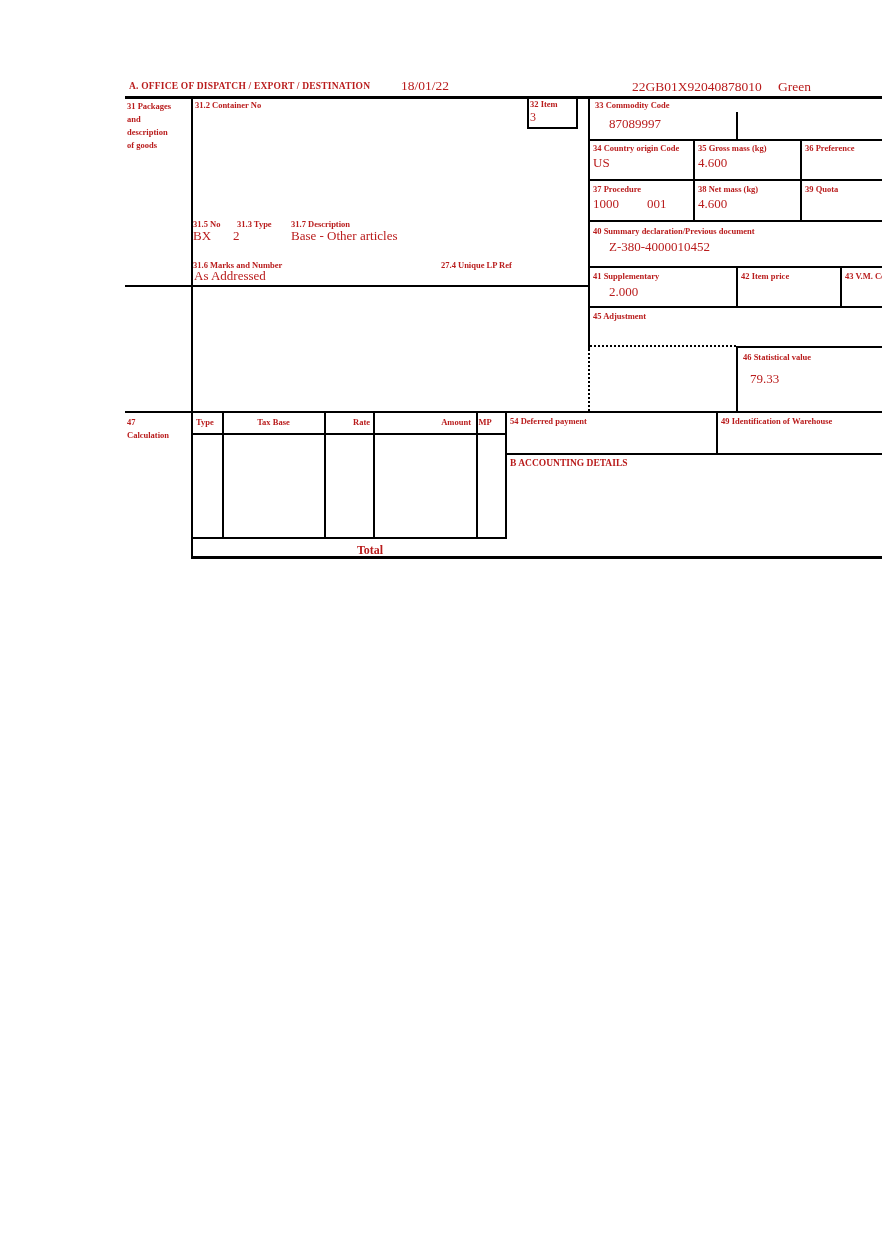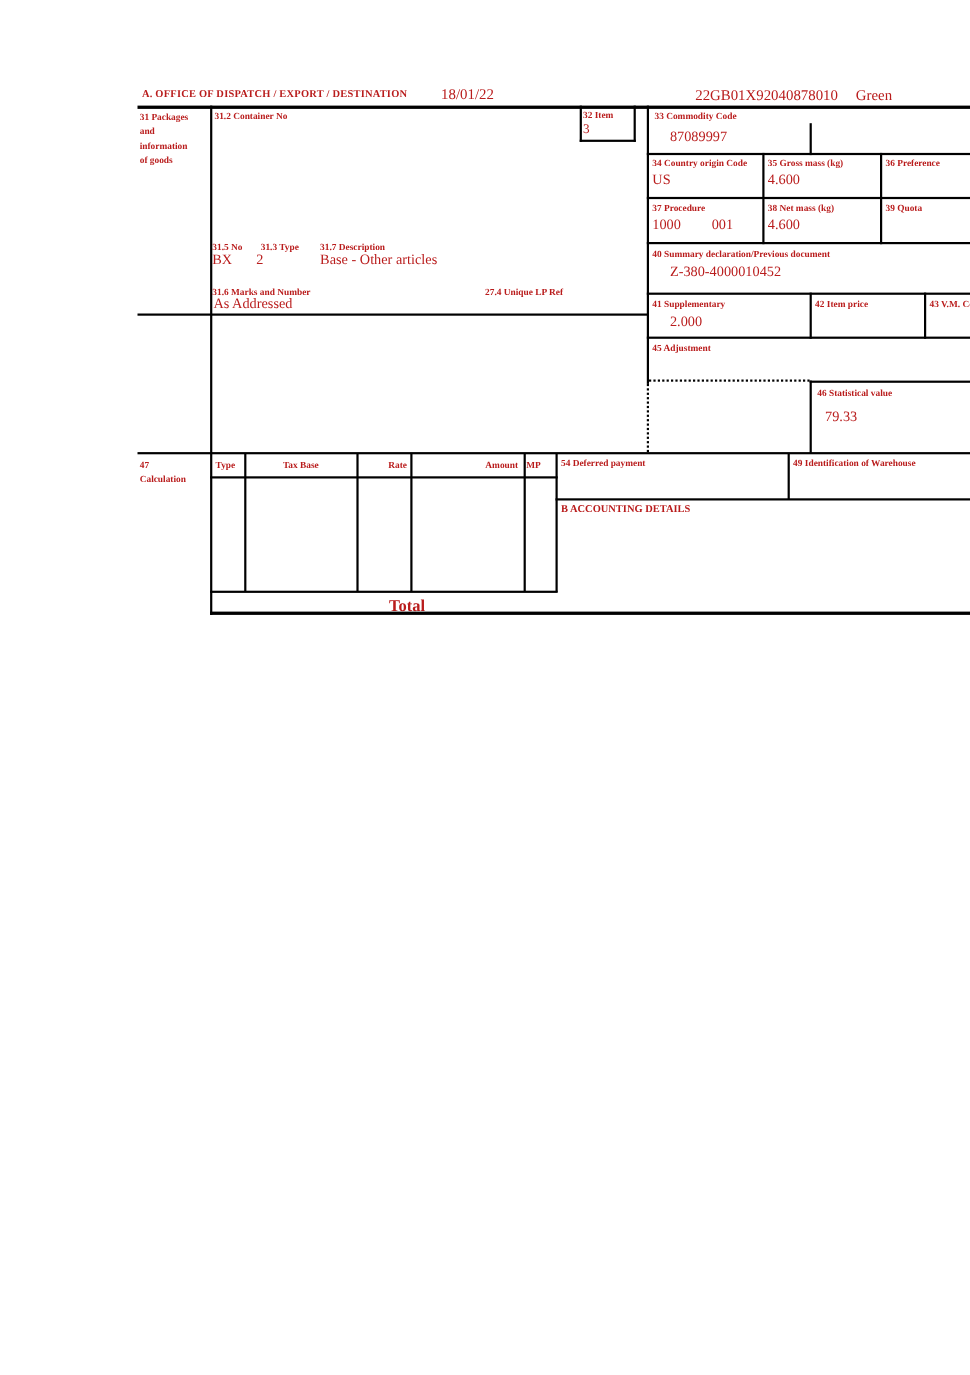--- a/index.html
+++ b/index.html
@@ -9,21 +9,21 @@
   .dh { position:absolute; border-top:2px dotted #000; height:0; }
   .dv { position:absolute; border-left:2px dotted #000; width:0; }
   .lbl { position:absolute; font-weight:bold; font-size:8.5px; line-height:10px; white-space:nowrap; }
   .val { position:absolute; font-size:13px; line-height:14px; white-space:nowrap; }
   .hdr { position:absolute; font-size:13.5px; line-height:15px; white-space:nowrap; }
   .secA { position:absolute; font-weight:bold; font-size:9.5px; letter-spacing:.2px; white-space:nowrap; }
   .stack { position:absolute; font-weight:bold; font-size:8.5px; line-height:13px; }
   .colhdr { position:absolute; font-weight:bold; font-size:8.5px; }
   .box32 { position:absolute; left:483px; top:96px; width:47px; height:31px;
            border-left:2px solid #000; border-right:2px solid #000; border-bottom:2px solid #000; }
-  .totlbl { position:absolute; font-weight:bold; font-size:15px; text-align:center; }
+  .totlbl { position:absolute; font-weight:bold; font-size:12px; text-align:center; }
   .bacct { position:absolute; font-weight:bold; font-size:9.5px; white-space:nowrap; }
 </style>
 </head>
 <body>
 
 <div class="page">
 
   <div class="secA" style="left:85px; top:81px;">A.  OFFICE OF DISPATCH / EXPORT / DESTINATION</div>
   <div class="hdr" style="left:357px; top:78px;">18/01/22</div>
   <div class="hdr" style="left:588px; top:79px;">22GB01X92040878010</div>
@@ -61,21 +61,21 @@
   <div class="vl" style="left:280px; top:412px; width:2px; height:126px;"></div>
   <div class="vl" style="left:329px; top:412px; width:2px; height:126px;"></div>
   <div class="vl" style="left:432px; top:412px; width:2px; height:126px;"></div>
   <div class="vl" style="left:461px; top:412px; width:2px; height:126px;"></div>
   <div class="hl" style="left:461px; top:453px; width:401px; height:2px;"></div>
   <div class="vl" style="left:672px; top:412px; width:2px; height:42px;"></div>
 
   <div class="stack" style="left:83px; top:100px; width:62px;">
     <div>31 Packages</div>
     <div>and</div>
-    <div>information</div>
+    <div>description</div>
     <div>of goods</div>
   </div>
   <div class="stack" style="left:83px; top:416px; width:62px;">
     <div>47</div>
     <div>Calculation</div>
   </div>
 
   <div class="lbl" style="left:151px; top:100px;">31.2 Container No</div>
   <div class="lbl" style="left:486px; top:99px;">32 Item</div>
   <div class="val" style="left:486px; top:110px; font-size:12px;">3</div>

